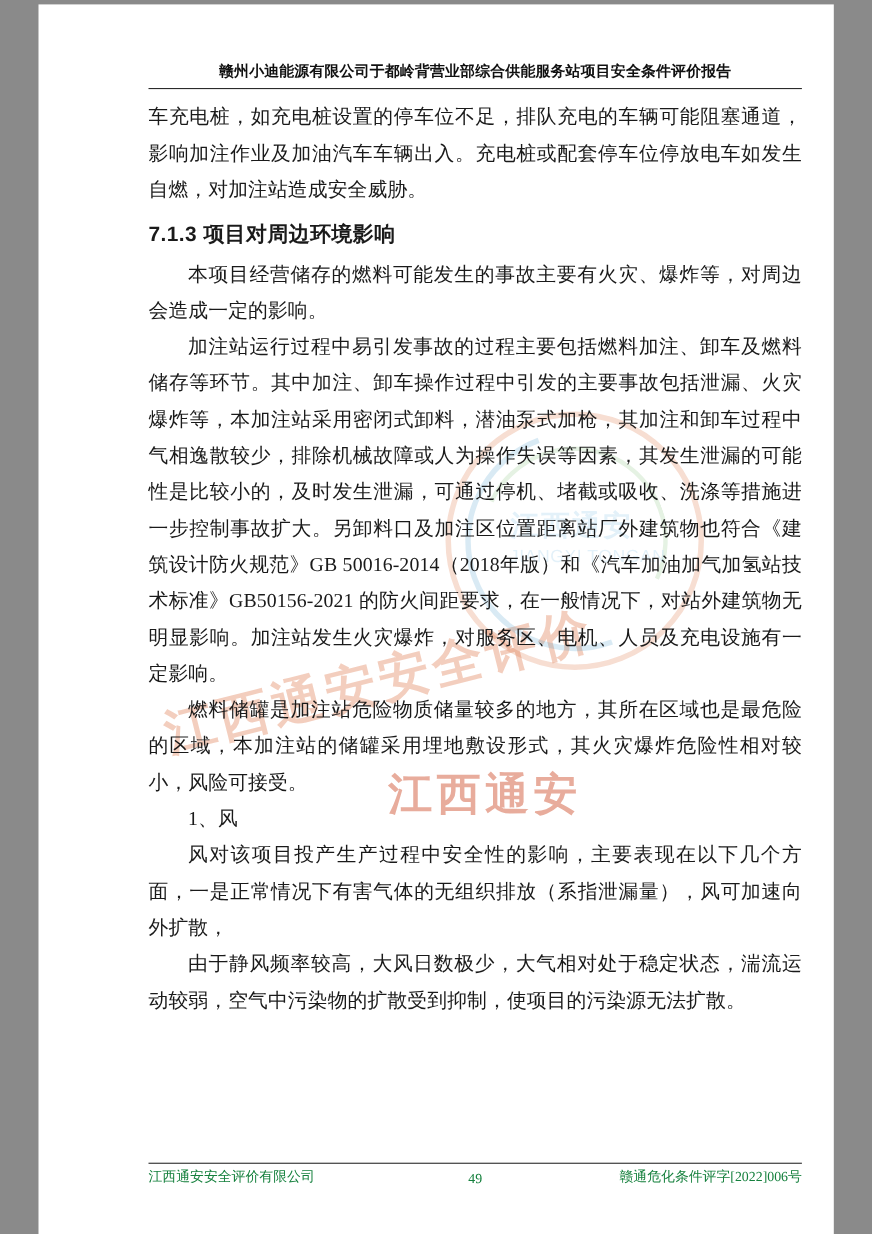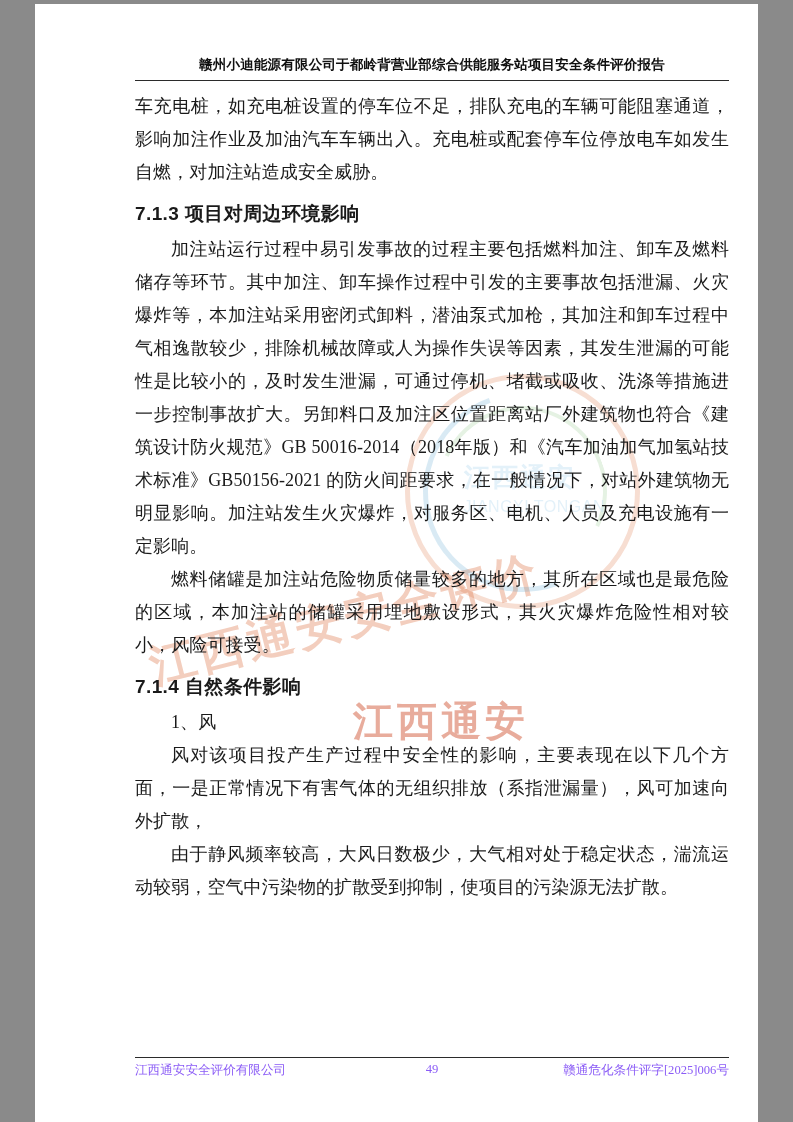--- a/index.html
+++ b/index.html
@@ -77,23 +77,23 @@
     width: 594px;
     height: 0;
     border-top: 1px solid #2b2b2b;
   }
   .footer {
     position: absolute;
     left: 100px;
     top: 1058px;
     width: 594px;
     font-size: 12.6px;
-    color: #8b5cf6;
+    color: #15803d;
     display: flex;
-    align-items: flex-start;
+    align-items: flex-end;
   }
   .footer-left { width: 40%; text-align: left; }
   .footer-center { width: 20%; text-align: center; }
   .footer-right { width: 40%; text-align: right; }
 
   
   .watermark {
     position: absolute;
     left: 0; top: 0;
     width: 793px; height: 1122px;
@@ -197,29 +197,29 @@
         <div class="wm-arc"></div>
         <div class="wm-arc2"></div>
         <div class="wm-inner-text">江西通安</div>
         <div class="wm-inner-sub">JIANGXI TONGAN</div>
       </div>
     </div>
 
     <div class="body">
       <p class="para">车充电桩，如充电桩设置的停车位不足，排队充电的车辆可能阻塞通道，影响加注作业及加油汽车车辆出入。充电桩或配套停车位停放电车如发生自燃，对加注站造成安全威胁。</p>
       <h3 class="heading">7.1.3 项目对周边环境影响</h3>
+      <p class="para indent">本项目经营储存的燃料可能发生的事故主要有火灾、爆炸等，对周边会造成一定的影响。</p>
       <p class="para indent">加注站运行过程中易引发事故的过程主要包括燃料加注、卸车及燃料储存等环节。其中加注、卸车操作过程中引发的主要事故包括泄漏、火灾爆炸等，本加注站采用密闭式卸料，潜油泵式加枪，其加注和卸车过程中气相逸散较少，排除机械故障或人为操作失误等因素，其发生泄漏的可能性是比较小的，及时发生泄漏，可通过停机、堵截或吸收、洗涤等措施进一步控制事故扩大。另卸料口及加注区位置距离站厂外建筑物也符合《建筑设计防火规范》GB 50016-2014（2018年版）和《汽车加油加气加氢站技术标准》GB50156-2021 的防火间距要求，在一般情况下，对站外建筑物无明显影响。加注站发生火灾爆炸，对服务区、电机、人员及充电设施有一定影响。</p>
       <p class="para indent">燃料储罐是加注站危险物质储量较多的地方，其所在区域也是最危险的区域，本加注站的储罐采用埋地敷设形式，其火灾爆炸危险性相对较小，风险可接受。</p>
-      <h3 class="heading">7.1.4 自然条件影响</h3>
       <p class="para indent">1、风</p>
       <p class="para indent">风对该项目投产生产过程中安全性的影响，主要表现在以下几个方面，一是正常情况下有害气体的无组织排放（系指泄漏量），风可加速向外扩散，</p>
       <p class="para indent">由于静风频率较高，大风日数极少，大气相对处于稳定状态，湍流运动较弱，空气中污染物的扩散受到抑制，使项目的污染源无法扩散。</p>
     </div>
 
     <div class="footer-rule"></div>
     <div class="footer">
       <div class="footer-left">江西通安安全评价有限公司</div>
       <div class="footer-center">49</div>
-      <div class="footer-right">赣通危化条件评字[2025]006号</div>
+      <div class="footer-right">赣通危化条件评字[2022]006号</div>
     </div>
 
   </div>
 </div>
 
 </body></html>

